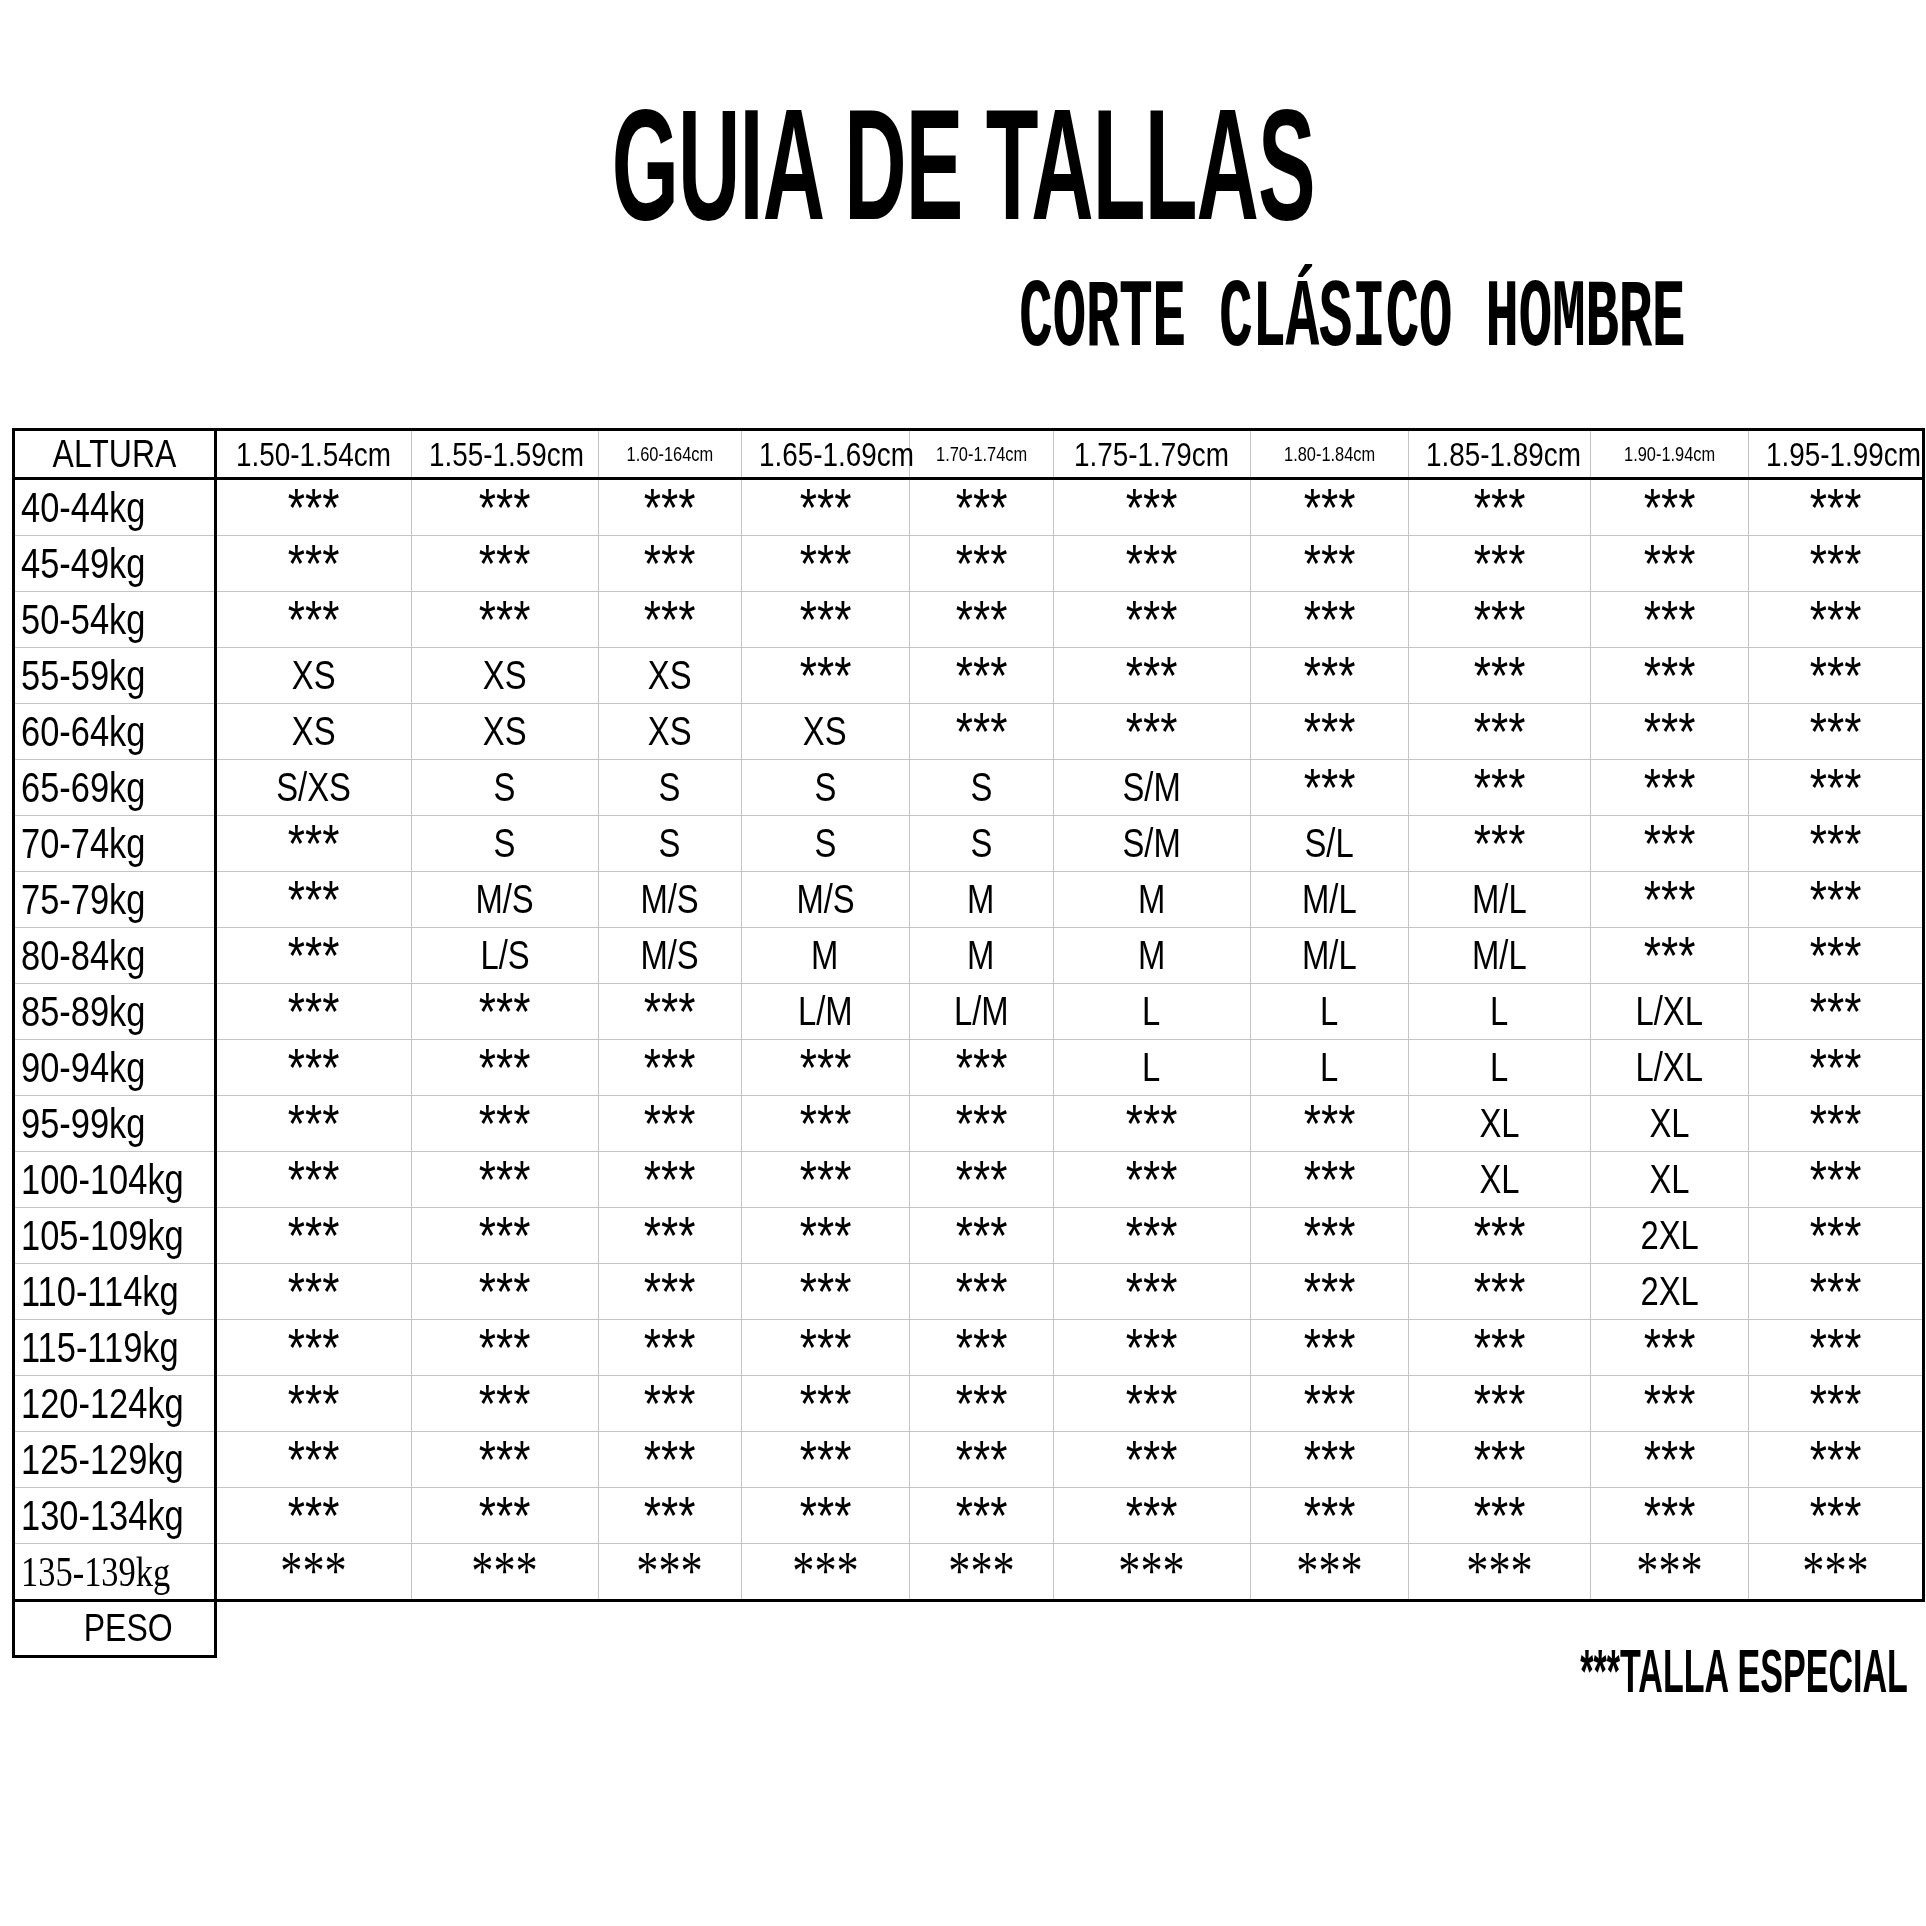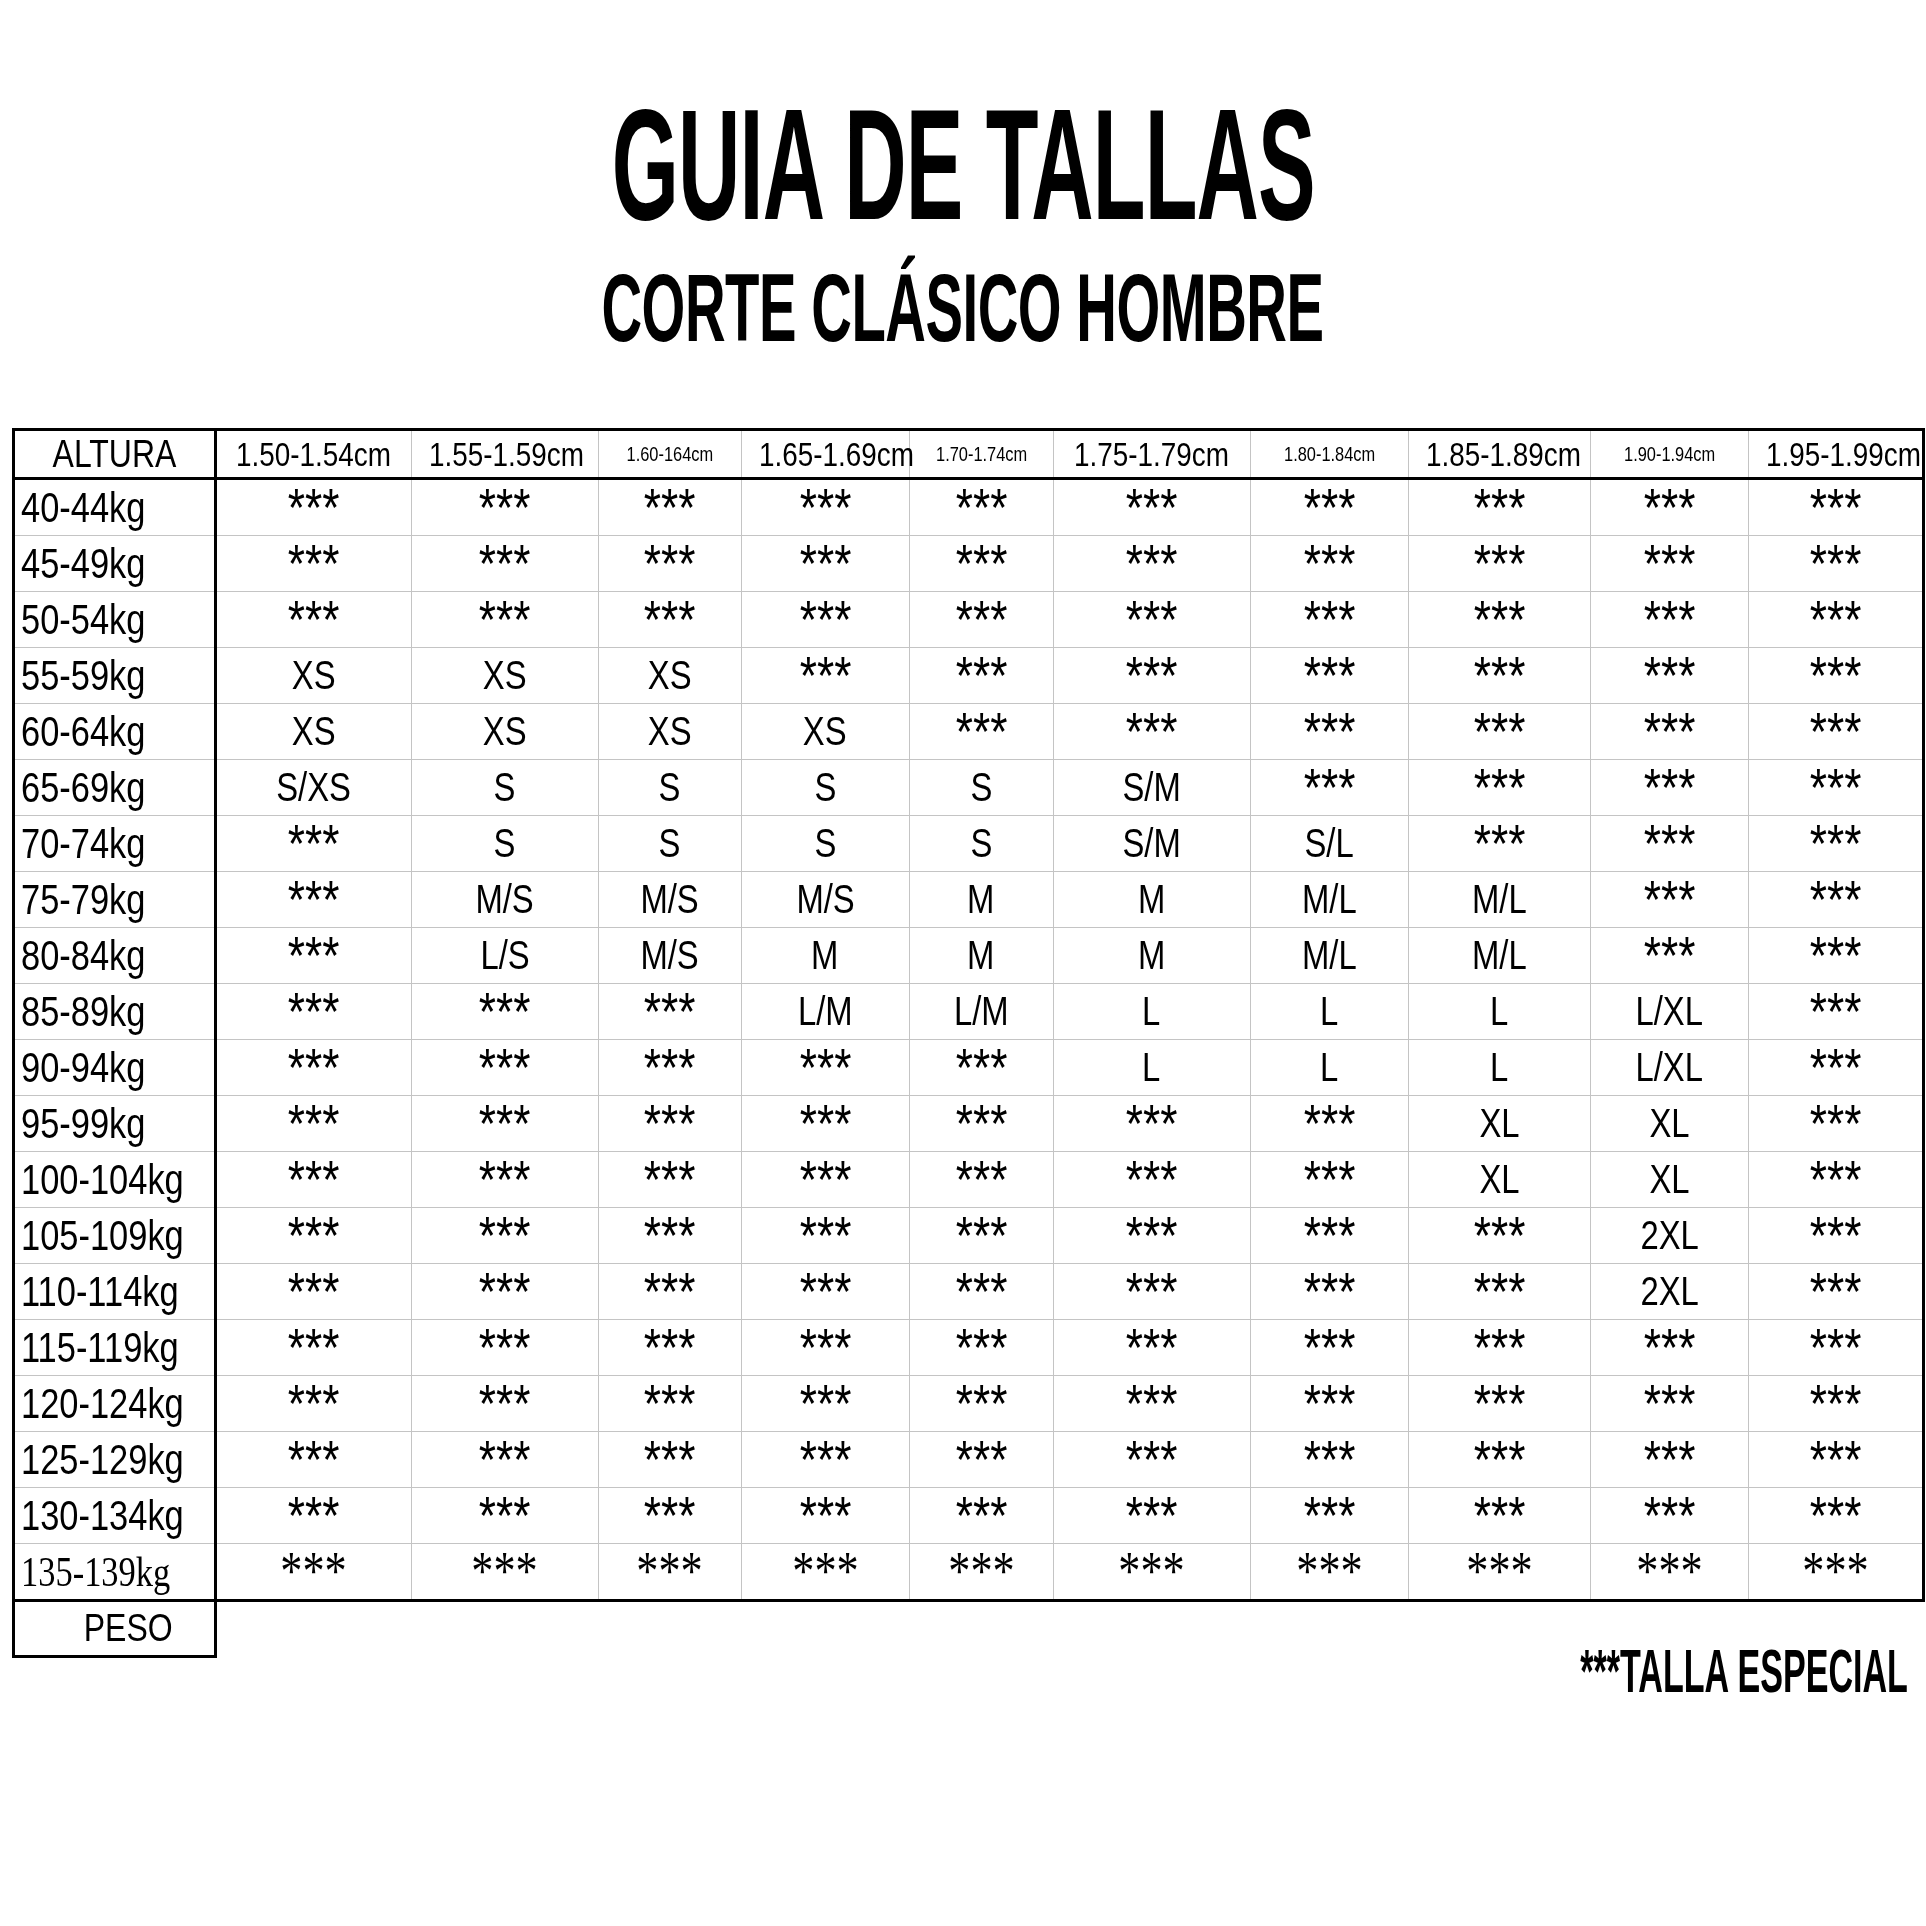--- a/index.html
+++ b/index.html
@@ -14,21 +14,21 @@
     background:var(--bg);color:var(--text);
     font-family:"Liberation Sans", sans-serif;
   }
   
   .title{position:absolute;top:86px;left:0;width:100%;text-align:center;}
   .title .tt{
     display:inline-block;font-size:157px;font-weight:700;line-height:1;
     letter-spacing:-1.5px;white-space:nowrap;
     transform:scaleX(0.55);transform-origin:50% 50%;
   }
-  .subtitle{position:absolute;top:259px;left:0;width:100%;text-align:center;}
+  .subtitle{position:absolute;top:271px;left:0;width:100%;text-align:right;font-family:Liberation Mono, monospace;}
   .subtitle .ts{
     display:inline-block;font-size:97px;font-weight:700;line-height:1;
     letter-spacing:-0.8px;white-space:nowrap;
     transform:scaleX(0.58);transform-origin:50% 50%;
   }
   
   table.size-table{
     position:absolute;top:428px;left:11.6px;width:1910px;
     border-collapse:collapse;table-layout:fixed;
   }

